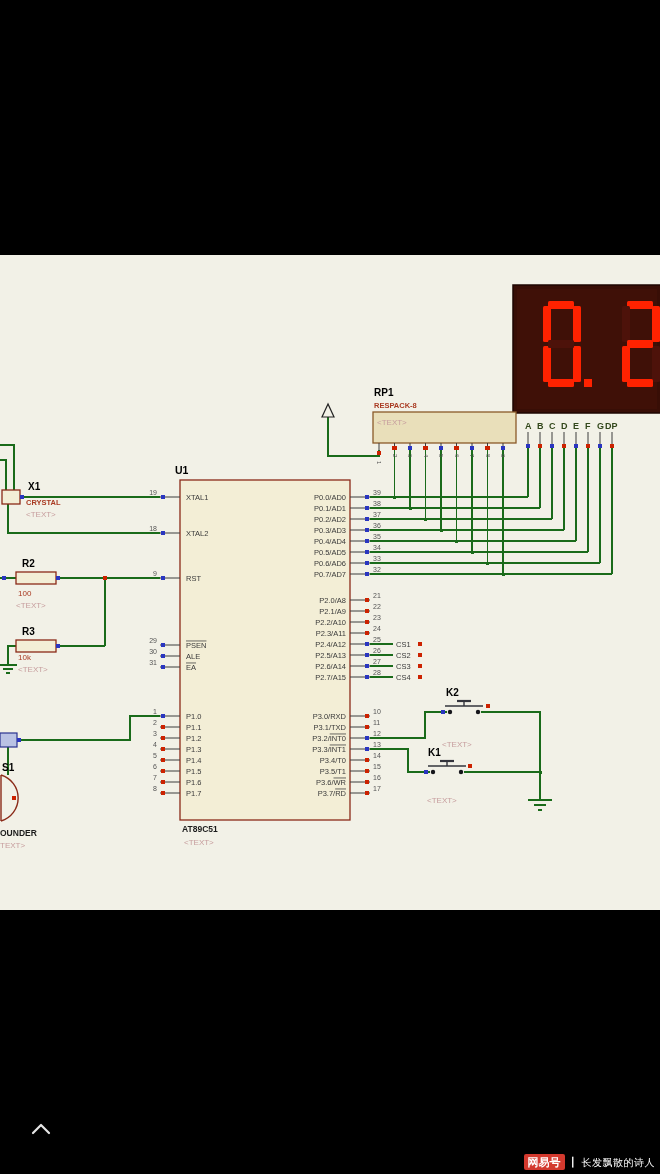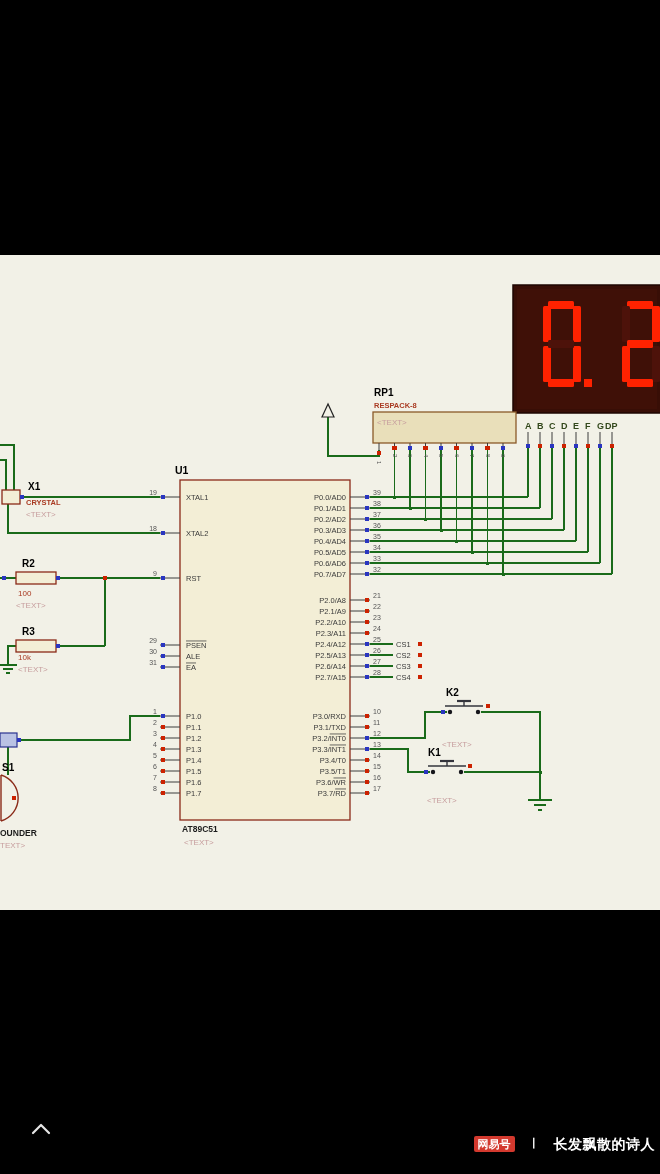--- a/index.html
+++ b/index.html
@@ -5,24 +5,24 @@
   *{margin:0;padding:0;box-sizing:border-box}
   html,body{background:#000}
   body{font-family:"Liberation Sans","DejaVu Sans",sans-serif}
   .phone{position:relative;width:660px;height:1174px;background:#000;overflow:hidden;margin:0 auto}
   .letterbox{position:absolute;left:0;width:660px;background:#000}
   .letterbox.top{top:0;height:255px}
   .letterbox.bottom{top:910px;height:264px}
   .schematic-wrap{position:absolute;top:255px;left:0;width:660px;height:655px}
   svg text{font-family:"Liberation Sans","DejaVu Sans",sans-serif}
   .chevron{position:absolute;left:30px;top:1122px;width:22px;height:14px}
-  .watermark{position:absolute;right:5px;bottom:20px;display:flex;align-items:flex-start;gap:14px}
+  .watermark{position:absolute;right:5px;bottom:4px;display:flex;align-items:flex-end;gap:3px}
   .wm-brand{color:#fff;font-size:11px;font-weight:bold;padding:1px 4px;border-radius:2px;line-height:1.3}
   .wm-divider{color:#fff;font-size:11px;font-weight:bold}
-  .wm-author{color:#fff;font-size:14px;font-weight:bold;letter-spacing:.5px}
+  .wm-author{color:#fff;font-size:10px;font-weight:normal;letter-spacing:.5px}
 </style>
 </head>
 <body>
 
 <div class="phone">
   <div class="letterbox top"></div>
 
   <div class="schematic-wrap">
     <svg id="schem" width="660" height="655" viewBox="0 0 660 655">
         <rect x="0" y="0" width="660" height="655" fill="#f2f1e7"></rect>

